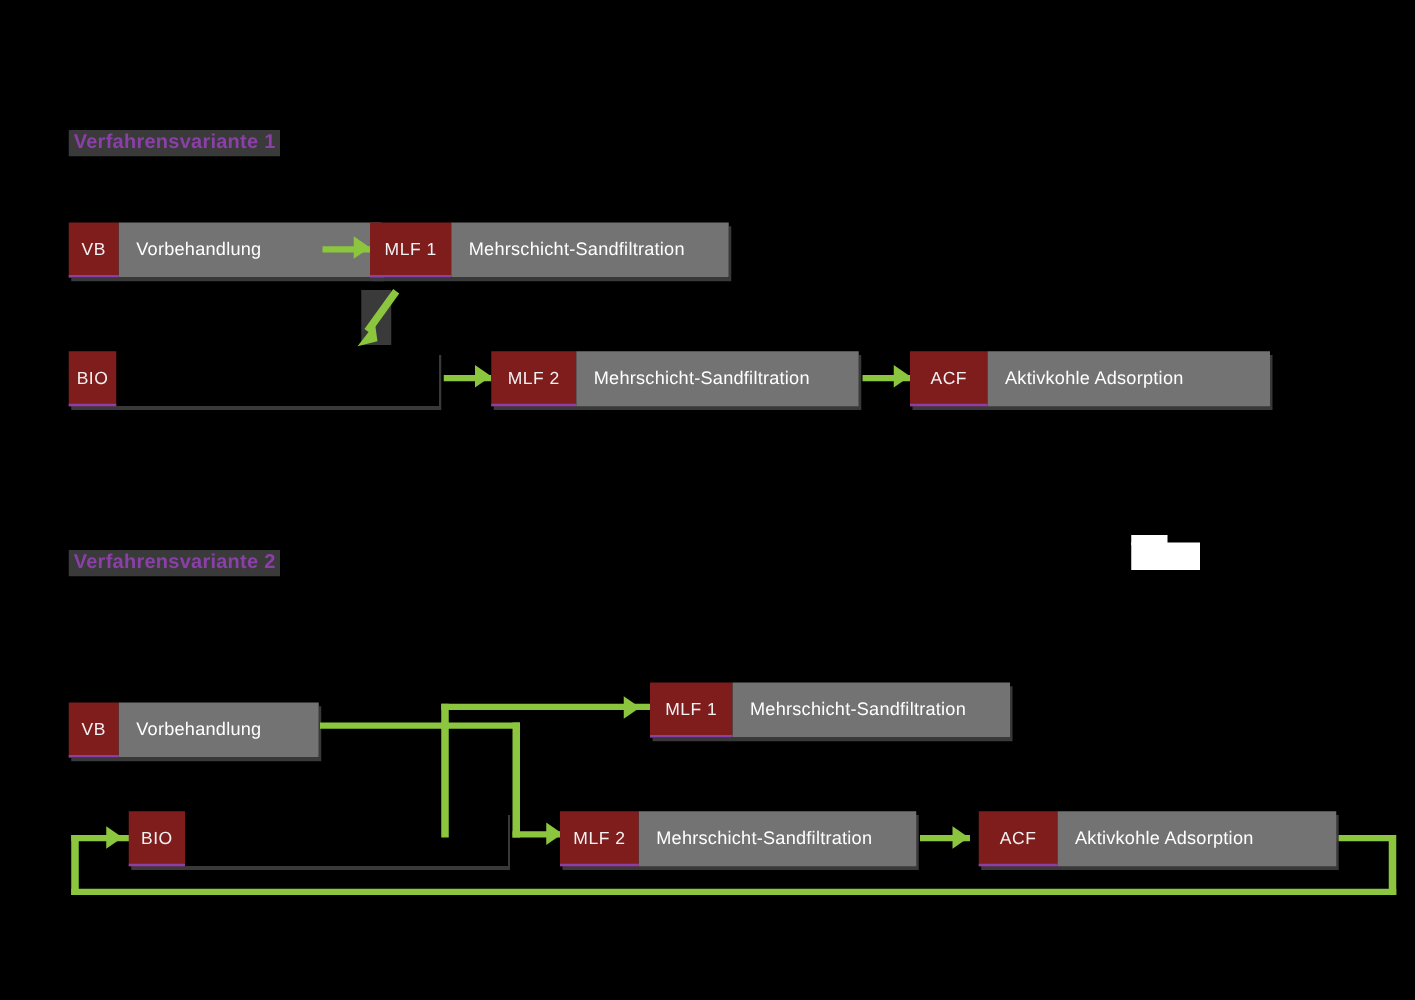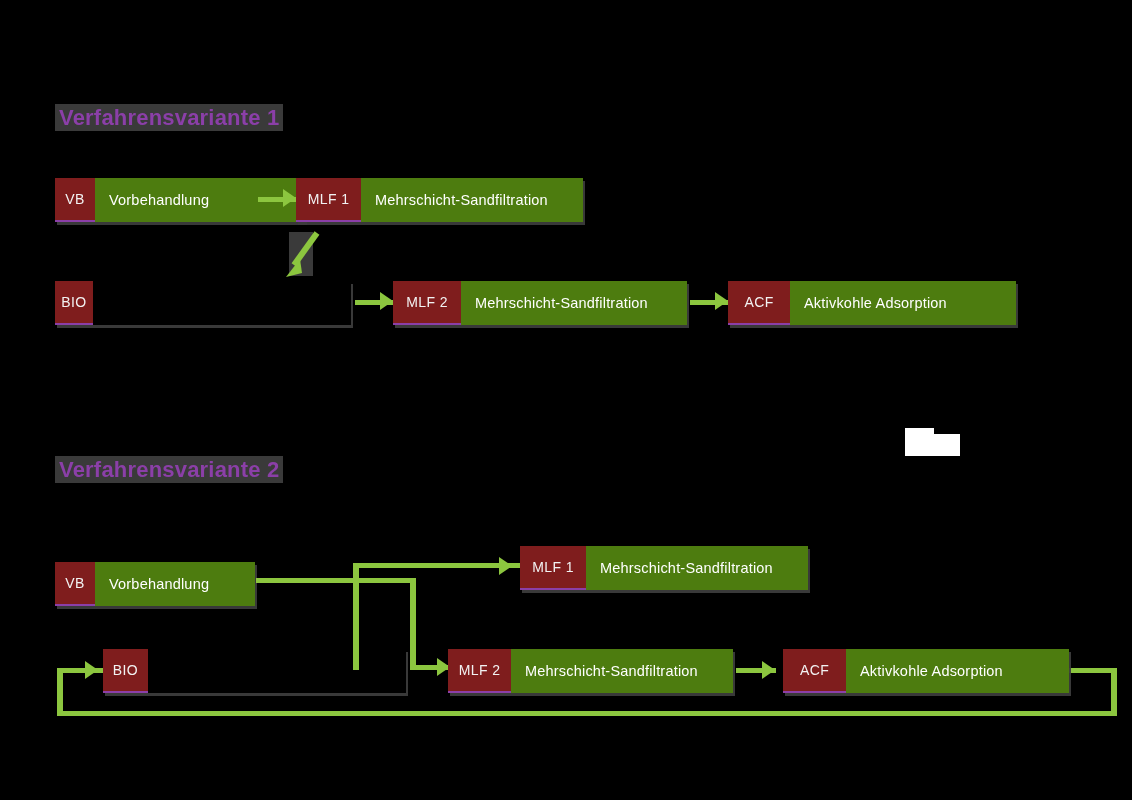--- a/index.html
+++ b/index.html
@@ -6,21 +6,21 @@
   body{
     width:1132px;height:800px;position:relative;overflow:hidden;
     font-family:"Liberation Sans","DejaVu Sans",sans-serif;
     color:#fff;
   }
   .stage{position:absolute;inset:0;}
 
   
   .section-title{
     position:absolute;
-    font-size:22px;
+    font-size:16px;
     font-weight:bold;
     letter-spacing:.2px;
     color:#8B3FA8;
     background:#3a3a3a;
     padding:2px 4px;
     white-space:nowrap;
     line-height:1.05;
   }
 
   
@@ -35,21 +35,21 @@
     color:#f2f2f2;
     display:flex;
     align-items:center;
     justify-content:center;
     font-size:14px;
     letter-spacing:.4px;
     border-bottom:2px solid #8B3FA8;
     box-sizing:border-box;
   }
   .block .desc{
-    background:#4d7c0f;
+    background:#737373;
     display:flex;
     align-items:center;
     padding-left:14px;
     font-size:14.5px;
     color:#ffffff;
     letter-spacing:.2px;
     white-space:nowrap;
     box-sizing:border-box;
   }
 
@@ -112,21 +112,21 @@
   <div class="arrow right" style="left:715px;top:292px;"></div>
 
   <div class="block" style="left:728px;top:281px;width:288px;height:44px;">
     <div class="code" style="width:62px;">ACF</div>
     <div class="desc" style="flex:1;">Aktivkohle Adsorption</div>
   </div>
 
   <div class="white-chip" style="left:905px;top:434px;width:55px;height:22px;"></div>
   <div class="white-chip" style="left:905px;top:428px;width:29px;height:8px;"></div>
 
-  <div class="section-title" style="left:55px;top:456px;">Verfahrensvariante 2</div>
+  <div class="section-title" style="left:55px;top:440px;">Verfahrensvariante 2</div>
 
   <div class="block" style="left:55px;top:562px;width:200px;height:44px;">
     <div class="code" style="width:40px;">VB</div>
     <div class="desc" style="flex:1;">Vorbehandlung</div>
   </div>
 
   <div class="line h" style="left:256px;top:578px;width:160px;"></div>
 
   <div class="line v" style="left:353px;top:563px;width:6px;height:20px;"></div>
   <div class="line h" style="left:353px;top:563px;width:170px;"></div>

